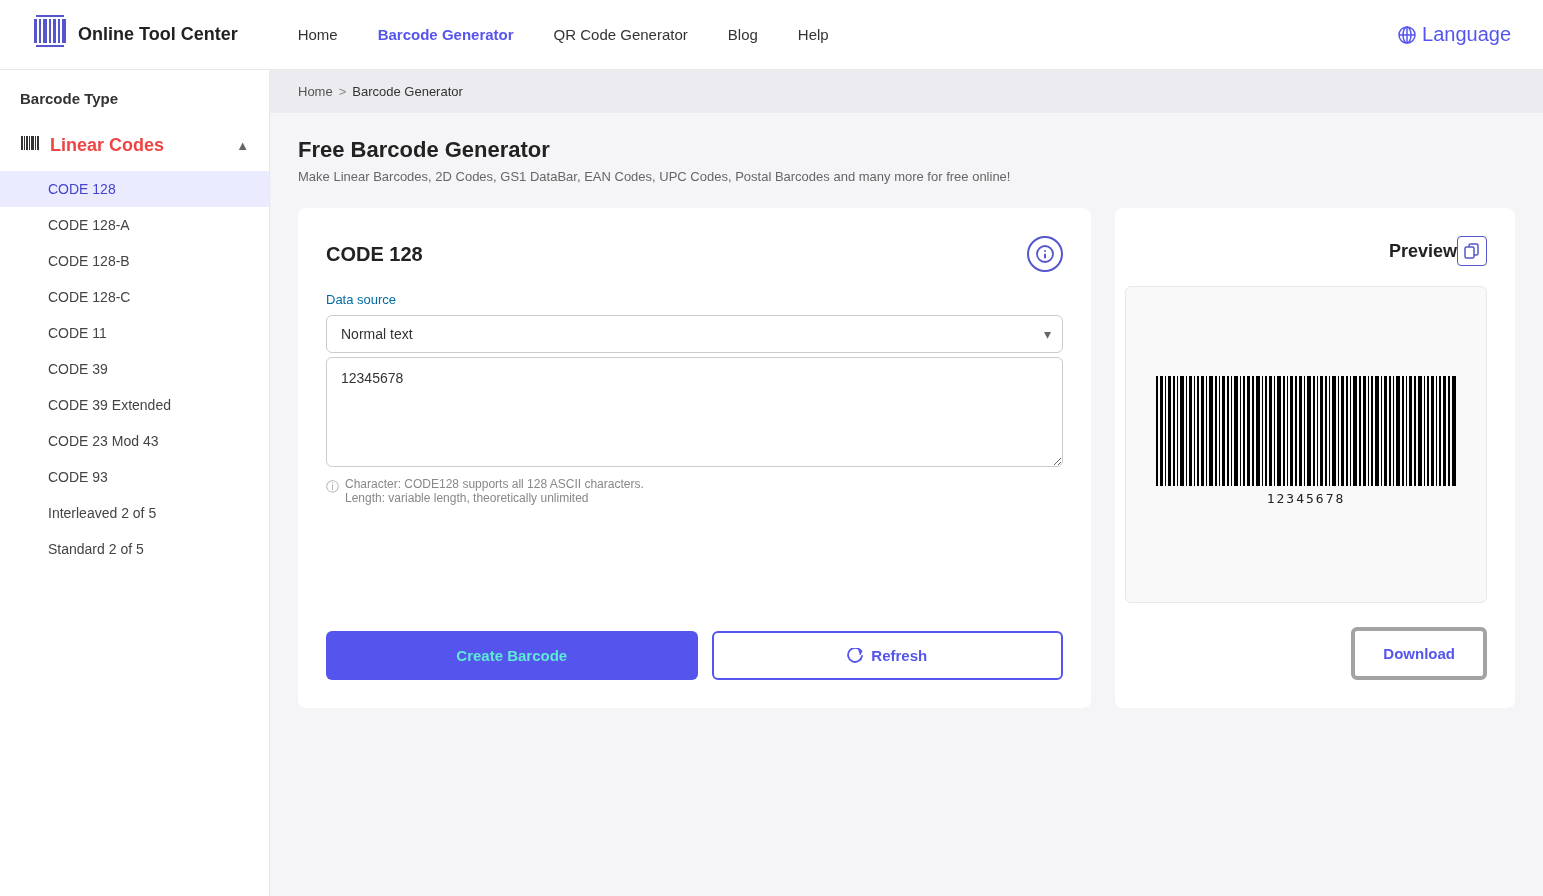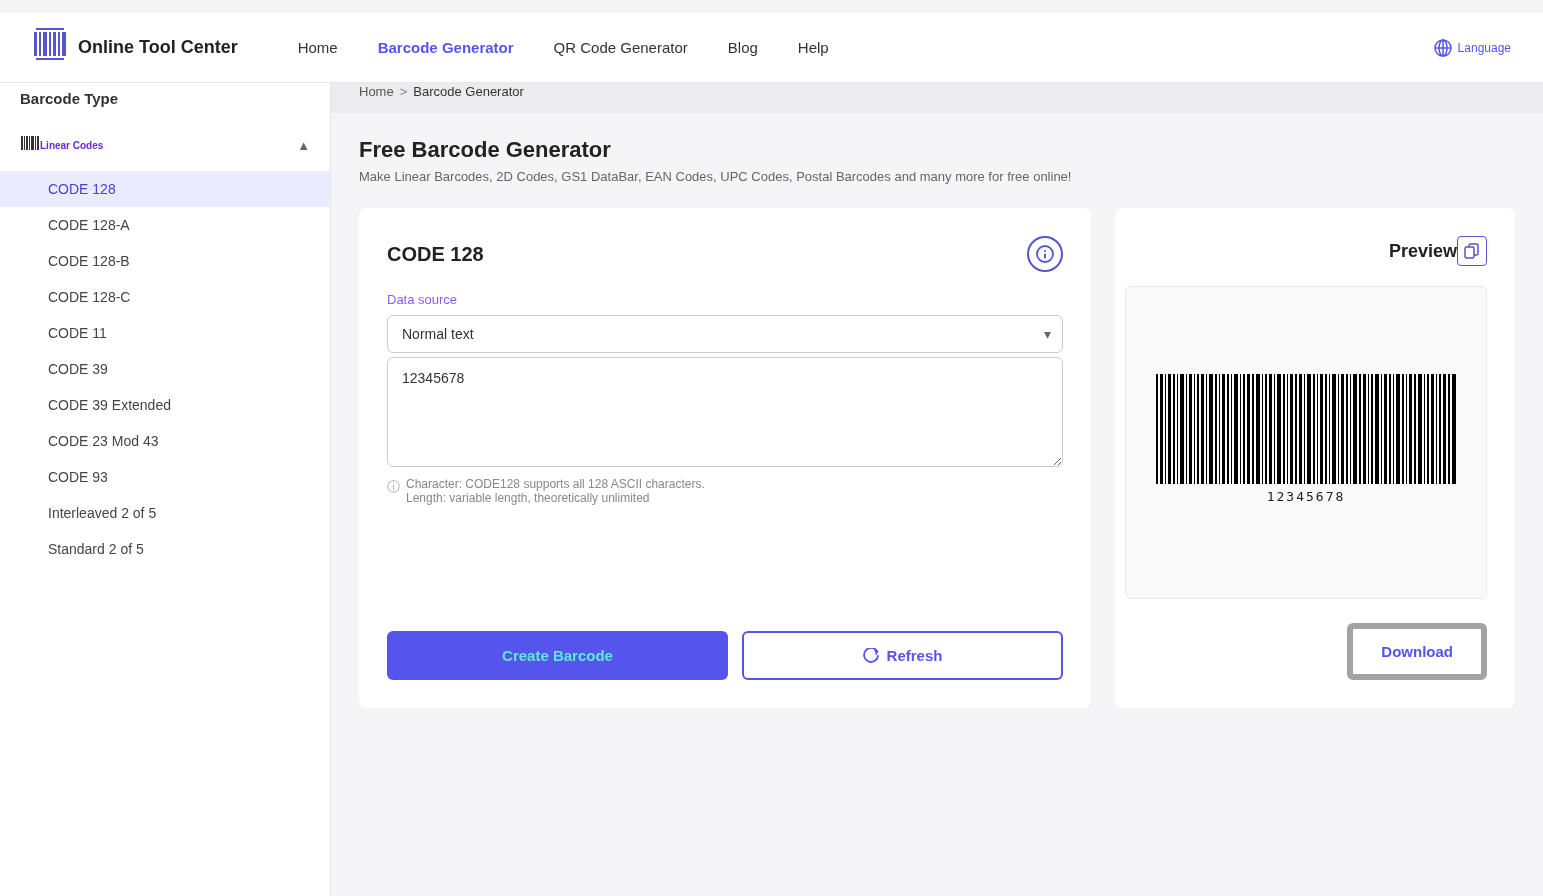--- a/index.html
+++ b/index.html
@@ -7,21 +7,21 @@
 
     
     .header {
       display: flex;
       align-items: center;
       background: #fff;
       padding: 0 32px;
       height: 70px;
       border-bottom: 1px solid #e8e8e8;
       position: sticky;
-      top: 13px;
+      top: 0;
       z-index: 100;
     }
     .logo-area {
       display: flex;
       align-items: center;
       gap: 10px;
       margin-right: 60px;
       text-decoration: none;
     }
     .logo-icon {
@@ -49,32 +49,32 @@
     .nav-item.active {
       color: #5555ee;
       font-weight: 600;
     }
     .nav-right {
       display: flex;
       align-items: center;
       gap: 6px;
       cursor: pointer;
       color: #5555ee;
-      font-size: 12px;
+      font-size: 20px;
     }
 
     
     .layout {
       display: flex;
       min-height: calc(100vh - 70px);
     }
 
     
     .sidebar {
-      width: 331px;
+      width: 270px;
       background: #fff;
       border-right: 1px solid #e8e8e8;
       padding: 20px 0;
       flex-shrink: 0;
     }
     .sidebar-title {
       font-size: 15px;
       font-weight: 600;
       color: #333;
       padding: 0 20px 16px 20px;
@@ -82,23 +82,24 @@
     .sidebar-section-header {
       display: flex;
       align-items: center;
       justify-content: space-between;
       padding: 10px 20px;
       cursor: pointer;
     }
     .sidebar-section-header-left {
       display: flex;
       align-items: center;
-      font-size: 10px;
-      font-weight: 600;
-      color: #6d28d9;
+      gap: 10px;
+      font-size: 18px;
+      font-weight: 600;
+      color: #ef4444;
     }
     .sidebar-section-icon {
       color: #555;
       font-size: 16px;
     }
     .chevron-icon { font-size: 13px; color: #666; }
     .sidebar-items { padding: 4px 0; }
     .sidebar-item {
       padding: 10px 20px 10px 48px;
       font-size: 14px;
@@ -180,21 +181,21 @@
       border: 2px solid #5555cc;
       display: flex;
       align-items: center;
       justify-content: center;
       color: #5555cc;
       font-size: 16px;
       cursor: pointer;
     }
     .field-label {
       font-size: 13px;
-      color: #8b5cf6;
+      color: #0369a1;
       margin-bottom: 8px;
     }
     .select-wrapper {
       position: relative;
       margin-bottom: 4px;
     }
     .select-box {
       width: 100%;
       border: 1px solid #ccc;
       border-radius: 6px;
@@ -323,21 +324,21 @@
       display: block;
       margin: 0 auto 8px auto;
     }
     .preview-footer {
       margin-top: 24px;
     }
     .btn-download {
       width: 100%;
       background: #fff;
       color: #5555ee;
-      border: 6px solid #a3a3a3;
+      border: 4px solid #a3a3a3;
       border-radius: 6px;
       padding: 14px 28px;
       font-size: 15px;
       font-weight: 600;
       cursor: pointer;
     }
   </style>
 </head>
 <body>
 

